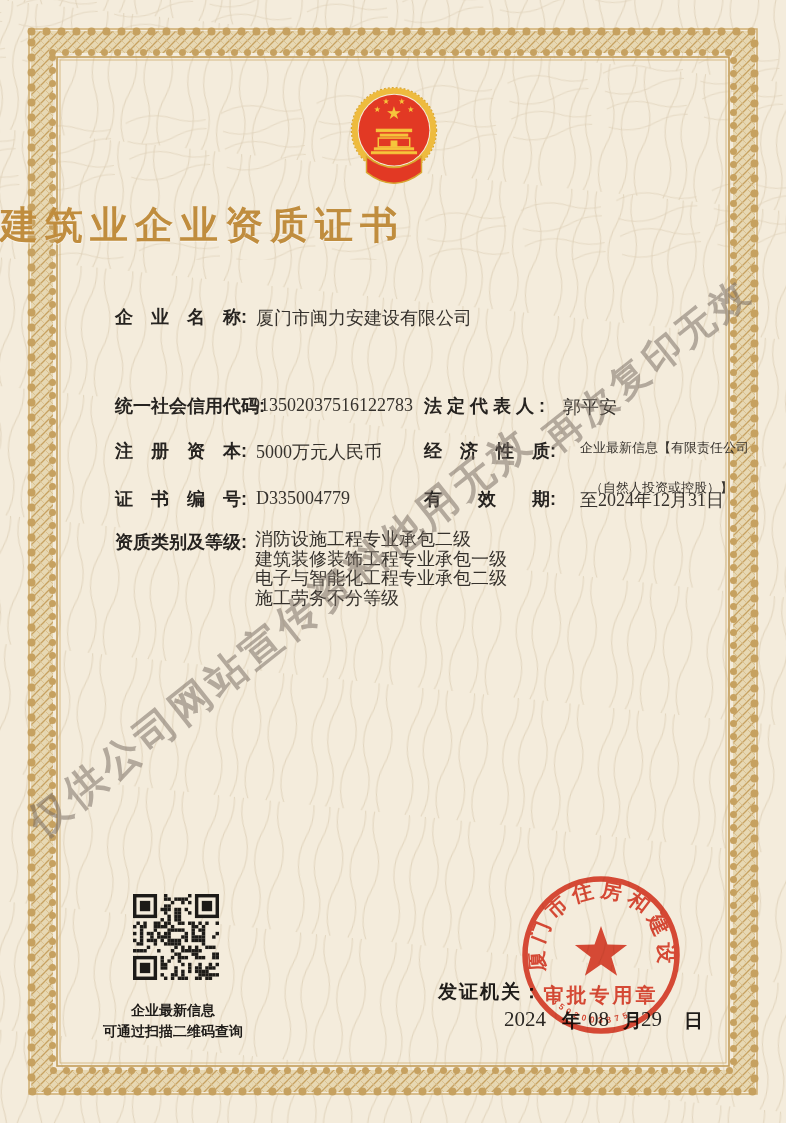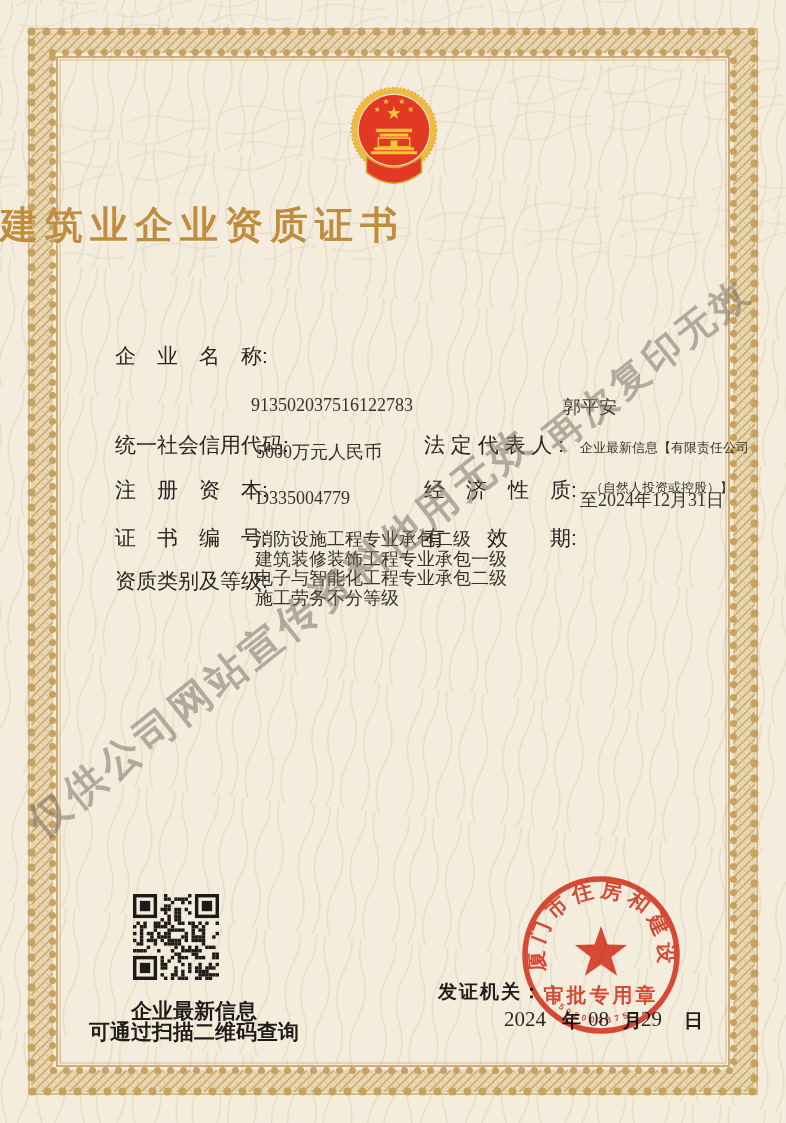--- a/index.html
+++ b/index.html
@@ -12,21 +12,21 @@
   .abs{position:absolute;}
   
   #emblem{left:349px;top:86px;width:90px;height:108px;}
   #title{
     left:0;top:200px;width:786px;
     font-size:38px;font-weight:bold;color:#c08d3e;letter-spacing:7px;
     text-shadow:0 1px 0 rgba(255,255,255,.5);
   }
   
   .row{position:absolute;left:115px;width:640px;height:30px;}
-  .lbl{font-weight:normal;color:#262320;font-size:21px;white-space:nowrap;margin-top:37px;}
+  .lbl{font-weight:bold;color:#262320;font-size:18px;white-space:nowrap;}
   .val{font-family:"Liberation Serif", serif;color:#36322d;font-size:18px;white-space:nowrap;}
   .c1{position:absolute;left:0;top:0;}
   .v1{position:absolute;left:141px;top:1px;}
   .c2{position:absolute;left:309px;top:0;}
   .v2{position:absolute;left:465px;top:1px;}
   #row-credit .v1{left:136px;}
   #row-credit .v2{left:448px;}
   .small-val{font-size:13px;line-height:16px;white-space:nowrap;}
   .small-val .ln2{padding-left:10px;margin-top:24px;}
   #row-quals .v1{left:140px;top:0;}
@@ -35,21 +35,21 @@
   .wm{
     position:absolute;font-weight:bold;color:rgba(118,108,97,.52);
     font-size:41px;letter-spacing:4px;white-space:nowrap;
     transform-origin:0 50%;pointer-events:none;
   }
   #wm-main{left:34px;top:800px;transform:rotate(-38.5deg);}
   #wm-copy{left:549px;top:418px;font-size:38px;transform:rotate(-38.5deg);}
   
   #qr{left:133px;top:894px;width:86px;height:86px;}
   #qr-caption{left:63px;top:1000px;width:220px;text-align:center;color:#1f1c19;
-    font-weight:bold;font-size:21px;line-height:21px;padding-left:21px;}
+    font-weight:bold;font-size:14px;line-height:21px;}
   #issuer{left:438px;top:979px;font-size:19px;font-weight:bold;color:#1f1c19;letter-spacing:2px;}
   .dateu{position:absolute;top:1008px;font-size:19px;font-weight:bold;color:#1f1c19;}
   .daten{position:absolute;top:1007px;font-size:21px;font-family:"Liberation Serif", serif;color:#2b2824;}
   #d-year{left:504px;}  #u-year{left:562px;}
   #d-month{left:588px;} #u-month{left:623px;}
   #d-day{left:641px;}   #u-day{left:684px;}
   #seal{left:512px;top:866px;width:178px;height:178px;opacity:.9;mix-blend-mode:multiply;}
 </style>
 </head>
 <body>
@@ -113,20 +113,21 @@
       <rect x="42" y="56" width="6" height="6"></rect>
       <rect x="25" y="63" width="40" height="2"></rect>
       <rect x="22" y="67" width="46" height="2"></rect>
     </g>
   </svg>
 
   <div id="title" class="abs">建筑业企业资质证书</div>
 
   <div class="row" style="top:305px" id="row-name">
     <span class="lbl c1">企　业　名　称:</span>
+    <span class="val v1">厦门市闽力安建设有限公司</span>
   </div>
 
 
   <div class="row" style="top:394px" id="row-credit">
     <span class="lbl c1">统一社会信用代码:</span>
     <span class="val v1">913502037516122783</span>
     <span class="lbl c2">法 定 代 表 人 :</span>
     <span class="val v2">郭平安</span>
   </div>
 

